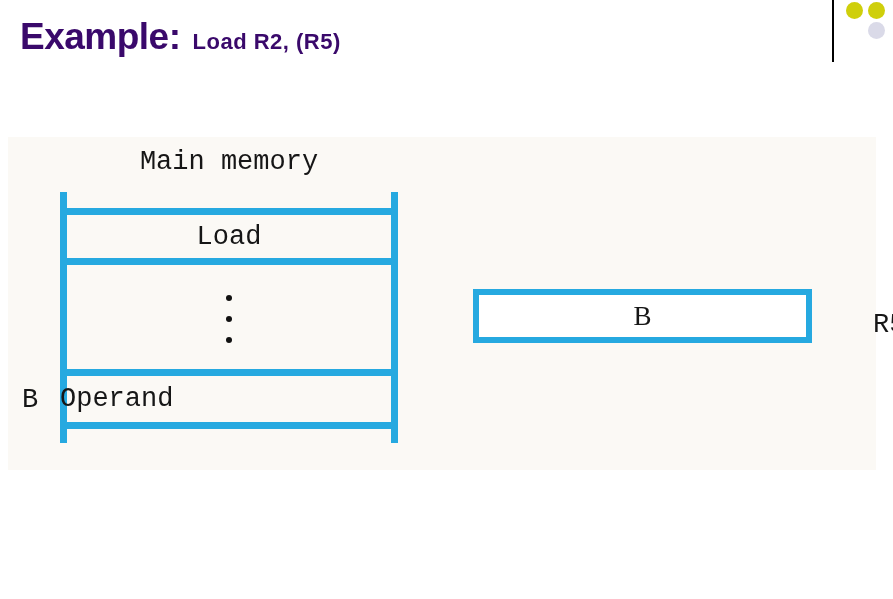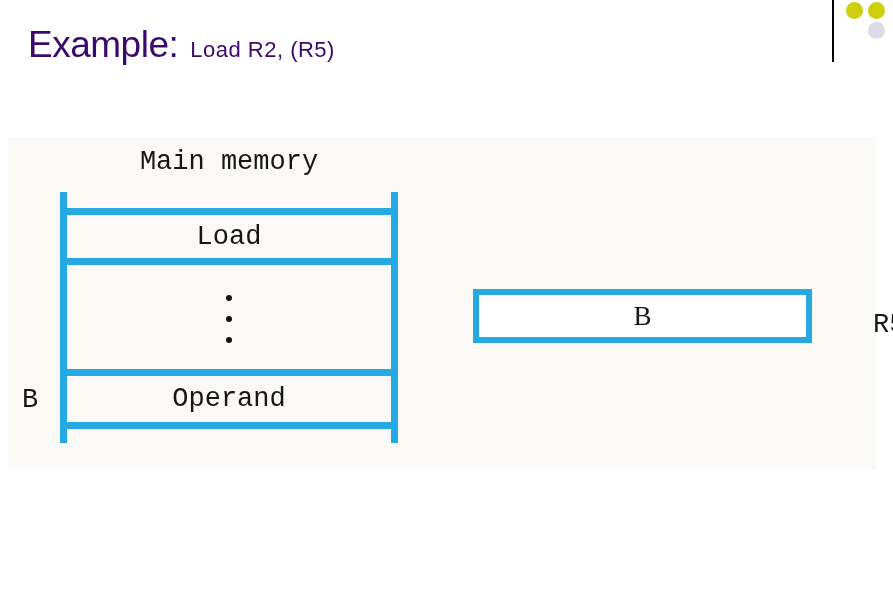--- a/index.html
+++ b/index.html
@@ -73,21 +73,21 @@
     left: 60px; top: 147px; width: 338px;
     text-align: center;
   }
   .instr-cell {
     left: 60px; top: 215px; width: 338px; height: 43px;
     display: flex; align-items: center; justify-content: center;
     gap: 16px;
   }
   .operand-cell {
     left: 60px; top: 376px; width: 338px; height: 46px;
-    display: flex; align-items: center; justify-content: center;
+    display: flex; align-items: center; justify-content: flex-start;
   }
   .b-label {
     left: 10px; top: 385px; width: 40px;
     text-align: center;
   }
   .r5-label { left: 836px; top: 310px; margin-left: 37px; }
 
   
   .mem-dot {
     position: absolute;
@@ -112,21 +112,21 @@
     font-family: "Liberation Serif", serif;
     font-size: 27px;
     color: #161616;
   }
 </style>
 </head>
 <body>
 
 <div class="slide">
 
-  <h1 class="title" style="margin:14px;font-weight:normal;justify-content:flex-end;">
+  <h1 class="title" style="margin:6px;font-weight:bold;justify-content:flex-end;">
     <span class="prefix">Example:</span>
     <span class="instr">Load R2, (R5)</span>
   </h1>
 
   <div class="deco-line"></div>
   <div class="deco-dot dot-y1"></div>
   <div class="deco-dot dot-y2"></div>
   <div class="deco-dot dot-l1"></div>
 
   <div class="figure-bg"></div>

